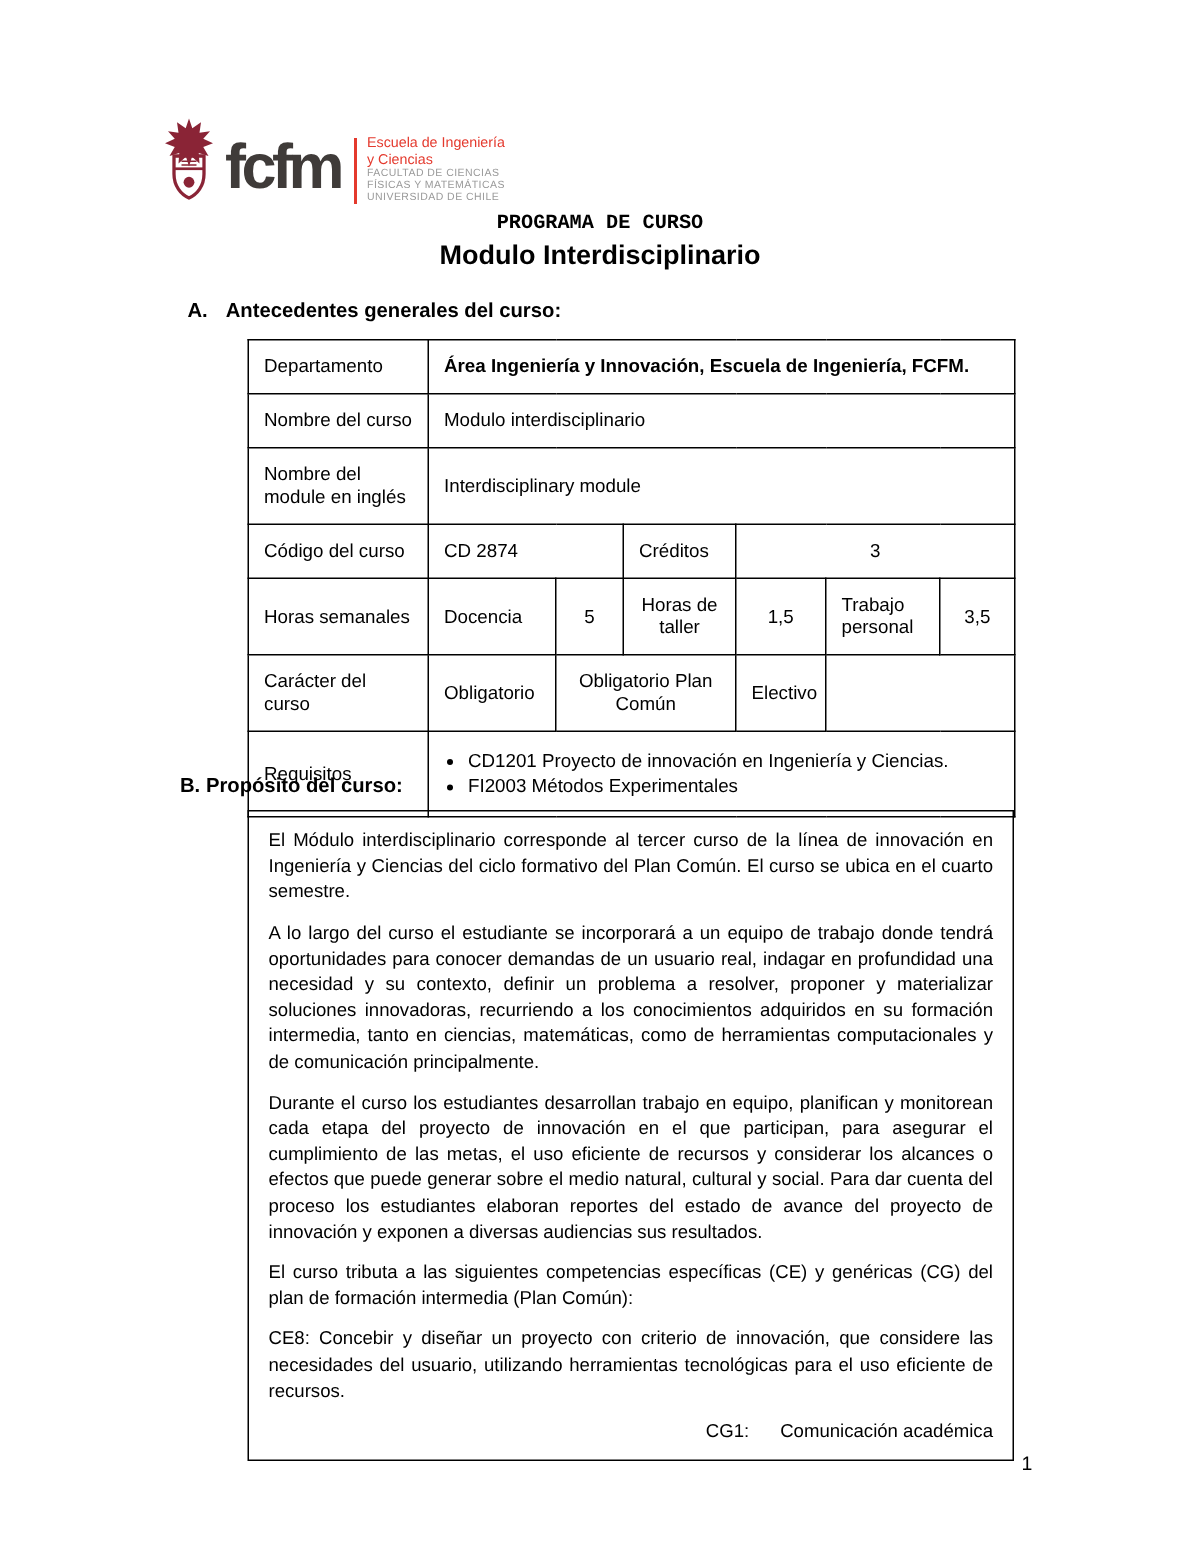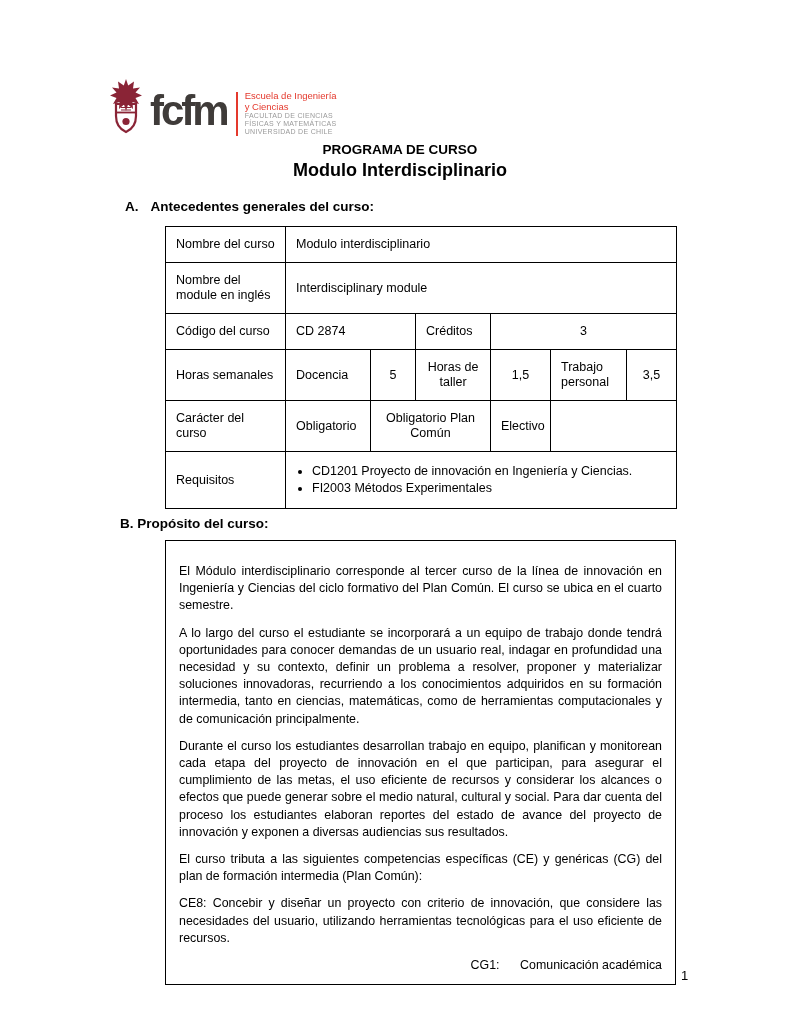--- a/index.html
+++ b/index.html
@@ -54,21 +54,21 @@
   .faculty-line:first-of-type { margin-top: 2px; }
 
   
   .title-block {
     position: absolute;
     top: 142px;
     left: 0;
     width: 800px;
     text-align: center;
   }
-  .doc-title { font-size: 13.5px; font-weight: 700; }
+  .doc-title { font-size: 13.5px; font-weight: 700; font-family: Liberation Mono, monospace; }
   .doc-subtitle { font-size: 18px; font-weight: 700; margin-top: 3px; }
 
   .section-heading { position: absolute; font-size: 13.5px; font-weight: 700; }
   .heading-a { top: 199px; left: 125px; }
   .heading-a .sec-letter { margin-right: 12px; }
   .heading-b { top: 516px; left: 120px; }
 
   
   .course-table {
     position: absolute;
@@ -98,21 +98,21 @@
   .req-list { margin: 0; padding-left: 16px; }
   .req-list li { margin: 2px 0; }
 
   
   .purpose-box {
     position: absolute;
     top: 540px;
     left: 165px;
     width: 511px;
     border: 1px solid #000;
-    padding: 22px 13px 8px 13px;
+    padding: 11px 13px 8px 13px;
     font-size: 12.4px;
   }
   .purpose-box p {
     margin: 0 0 10px 0;
     line-height: 17.2px;
     text-align: justify;
   }
   .purpose-box p.last { margin-bottom: 2px; text-align: right; }
 
   .page-number {
@@ -160,20 +160,24 @@
       <col class="col-label">
         <col class="col-a">
         <col class="col-b">
         <col class="col-c">
         <col class="col-d">
         <col class="col-e">
         <col class="col-f">
     </colgroup>
     <tbody>
       <tr>
+        <td>Departamento</td>
+        <td class="bold" colspan="6">Área Ingeniería y Innovación, Escuela de Ingeniería, FCFM.</td>
+      </tr>
+      <tr>
         <td>Nombre del curso</td>
         <td colspan="6">Modulo interdisciplinario</td>
       </tr>
       <tr>
         <td>Nombre del module en inglés</td>
         <td colspan="6">Interdisciplinary module</td>
       </tr>
       <tr>
         <td>Código del curso</td>
         <td colspan="2">CD 2874</td>

